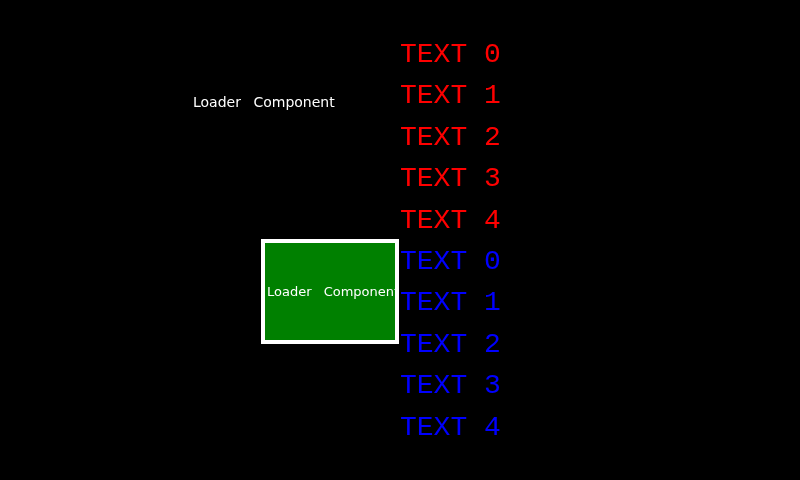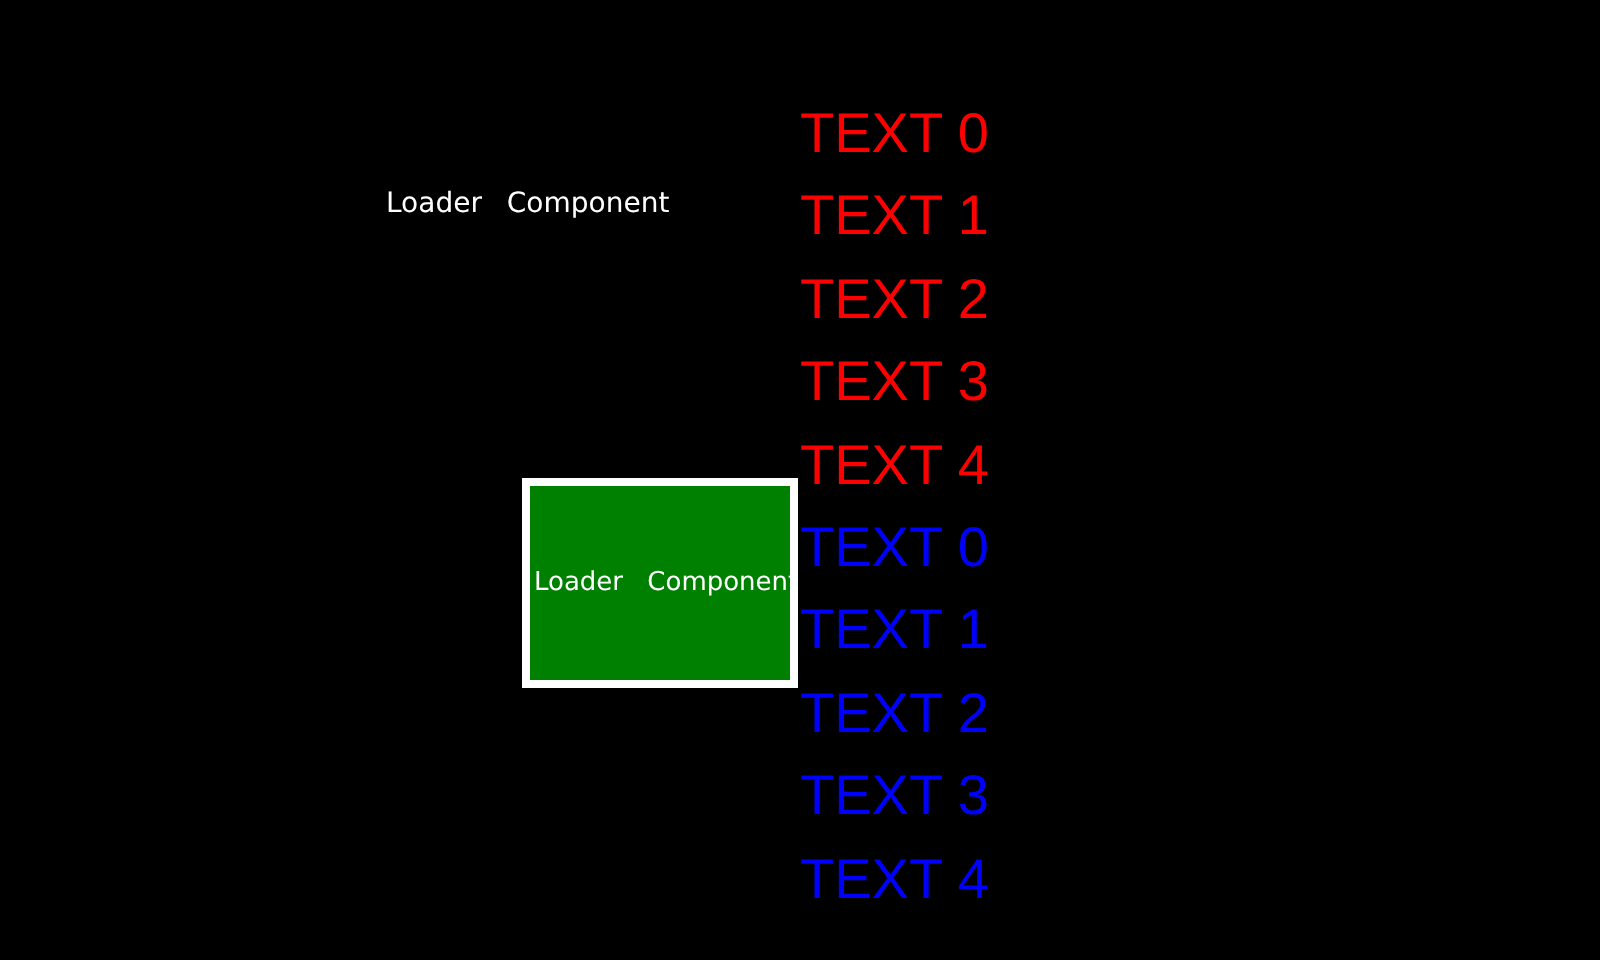--- a/index.html
+++ b/index.html
@@ -44,22 +44,22 @@
     line-height: 13px;
     color: #ffffff;
     white-space: nowrap;
     word-spacing: 8px;
     padding-left: 2px;
   }
   
   .text-list {
     position: absolute;
     left: 400px;
-    top: 46px;
-    font-family: Liberation Sans, sans-serif;
+    top: 34px;
+    font-family: Liberation Mono, monospace;
     font-size: 28px;
   }
   .text-item {
     height: 41.4px;
     line-height: 41.4px;
     white-space: pre;
   }
   .text-red  { color: #ff0000; }
   .text-blue { color: #0000ff; }
 </style>

